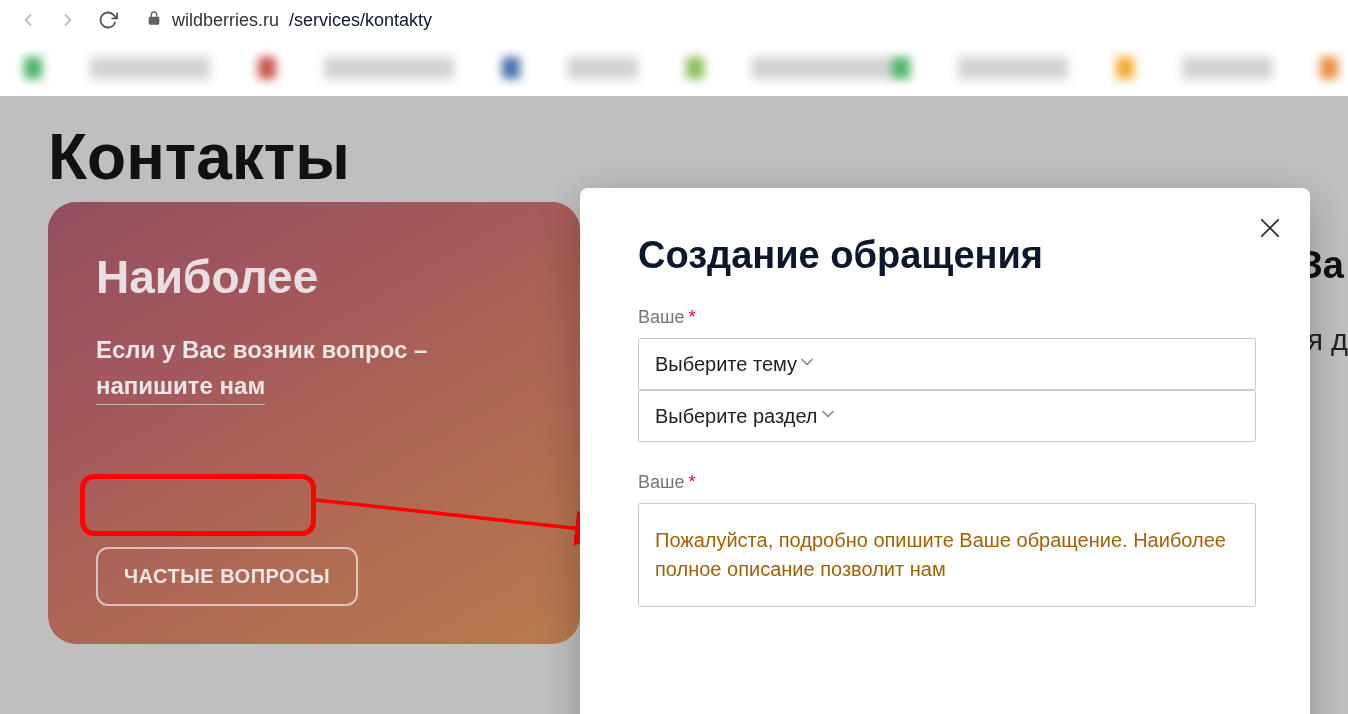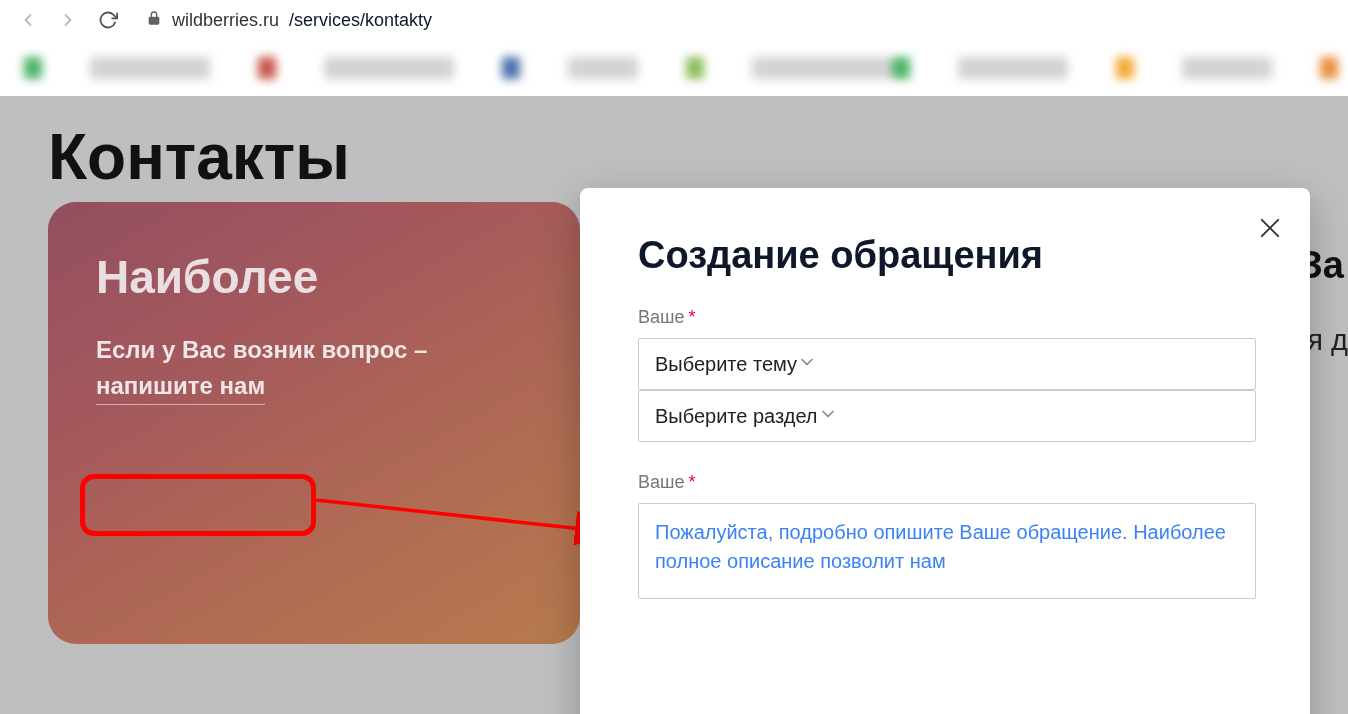--- a/index.html
+++ b/index.html
@@ -202,23 +202,23 @@
     color: #222;
     cursor: pointer;
     background: #fff;
   }
   .select .chev { color: #888; }
   .textarea {
     width: 100%;
     min-height: 96px;
     border: 1px solid #ccc;
     border-radius: 2px;
-    padding: 14px 16px;
+    padding: 22px 16px;
     font-size: 20px;
-    color: #3b82f6;
+    color: #a16207;
     line-height: 1.45;
   }
 
   
   .peek {
     position: absolute;
     right: 4px;
     top: 148px;
     font-size: 38px;
     font-weight: 800;
@@ -291,20 +291,21 @@
 
   <div class="peek">За</div>
   <div class="peek2">ия д</div>
 
   <div class="card-appeals">
     <div class="card-title">Наиболее</div>
     <div class="card-text">
       <span>Если у Вас возник вопрос –</span><br>
       <span class="link-write">напишите нам</span>
     </div>
+    <button class="faq-btn">ЧАСТЫЕ ВОПРОСЫ</button>
   </div>
 
   <div class="highlight-box"></div>
   <svg class="arrow" viewBox="0 0 310 60">
     <defs>
       <marker id="ah" markerWidth="12" markerHeight="12" refX="10" refY="5" orient="auto">
         <path d="M0,0 L12,5 L0,10 z" fill="#ff0000"></path>
       </marker>
     </defs>
     <line x1="2" y1="8" x2="296" y2="40" stroke="#ff0000" stroke-width="3.5" marker-end="url(#ah)"></line>

